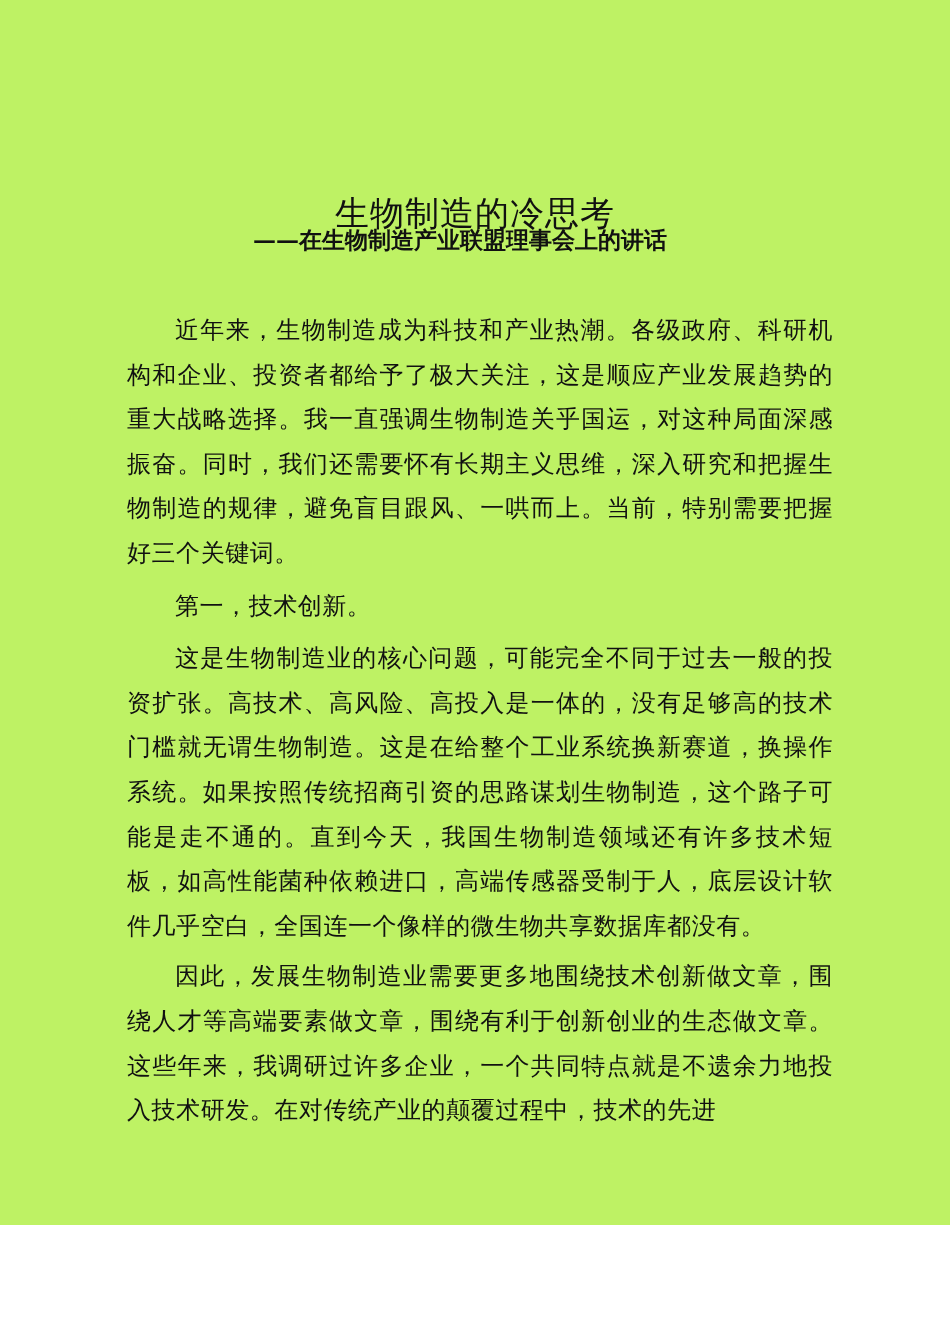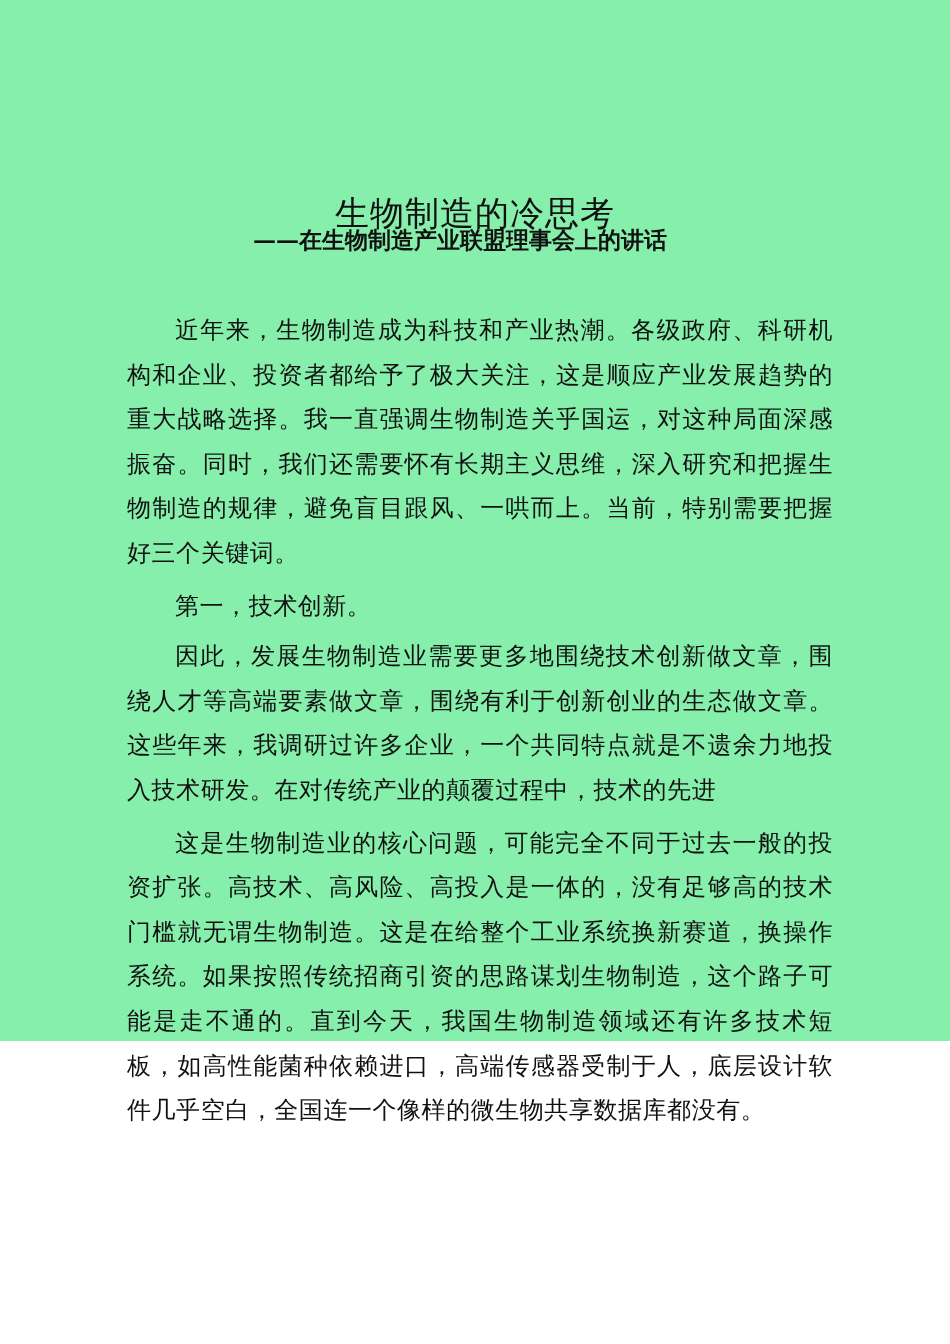--- a/index.html
+++ b/index.html
@@ -1,34 +1,34 @@
 <!DOCTYPE html>
 <html><head>
 <meta charset="utf-8">
 <style>
   html, body { margin: 0; padding: 0; background: #ffffff; }
   body { width: 950px; height: 1344px; position: relative; overflow: hidden;
          font-family: "DejaVu Serif", "Liberation Serif", serif; color: #111; }
-  .page { position: absolute; left: 0; top: 0; width: 950px; height: 1041px; background: #86efac; }
+  .page { position: absolute; left: 0; top: 0; width: 950px; height: 1225px; background: #bef264; }
   .title { position: absolute; left: 0; width: 950px; top: 168px; text-align: center;
            font-size: 34px; line-height: 44px; font-weight: normal; letter-spacing: 1px; }
   .subtitle { position: absolute; left: 253px; top: 222px; font-size: 23px; line-height: 36px;
               font-weight: bold; white-space: nowrap; }
   .body { position: absolute; left: 127px; top: 308px; width: 706px; }
   .para { margin: 0; font-size: 24px; line-height: 44.6px; text-align: justify;
           text-indent: 2em; letter-spacing: 0.55px; word-break: break-all; }
   .para + .para { margin-top: 8px; }
   .gap { margin-top: 6px !important; }
 </style>
 </head>
 <body>
 
 <div class="page">
   <h1 class="title">生物制造的冷思考</h1>
   <div class="subtitle">——在生物制造产业联盟理事会上的讲话</div>
 
   <div class="body">
     <p class="para">近年来，生物制造成为科技和产业热潮。各级政府、科研机构和企业、投资者都给予了极大关注，这是顺应产业发展趋势的重大战略选择。我一直强调生物制造关乎国运，对这种局面深感振奋。同时，我们还需要怀有长期主义思维，深入研究和把握生物制造的规律，避免盲目跟风、一哄而上。当前，特别需要把握好三个关键词。</p>
     <p class="para">第一，技术创新。</p>
+    <p class="para">这是生物制造业的核心问题，可能完全不同于过去一般的投资扩张。高技术、高风险、高投入是一体的，没有足够高的技术门槛就无谓生物制造。这是在给整个工业系统换新赛道，换操作系统。如果按照传统招商引资的思路谋划生物制造，这个路子可能是走不通的。直到今天，我国生物制造领域还有许多技术短板，如高性能菌种依赖进口，高端传感器受制于人，底层设计软件几乎空白，全国连一个像样的微生物共享数据库都没有。</p>
     <p class="para gap">因此，发展生物制造业需要更多地围绕技术创新做文章，围绕人才等高端要素做文章，围绕有利于创新创业的生态做文章。这些年来，我调研过许多企业，一个共同特点就是不遗余力地投入技术研发。在对传统产业的颠覆过程中，技术的先进</p>
-    <p class="para">这是生物制造业的核心问题，可能完全不同于过去一般的投资扩张。高技术、高风险、高投入是一体的，没有足够高的技术门槛就无谓生物制造。这是在给整个工业系统换新赛道，换操作系统。如果按照传统招商引资的思路谋划生物制造，这个路子可能是走不通的。直到今天，我国生物制造领域还有许多技术短板，如高性能菌种依赖进口，高端传感器受制于人，底层设计软件几乎空白，全国连一个像样的微生物共享数据库都没有。</p>
   </div>
 </div>
 
 </body></html>

